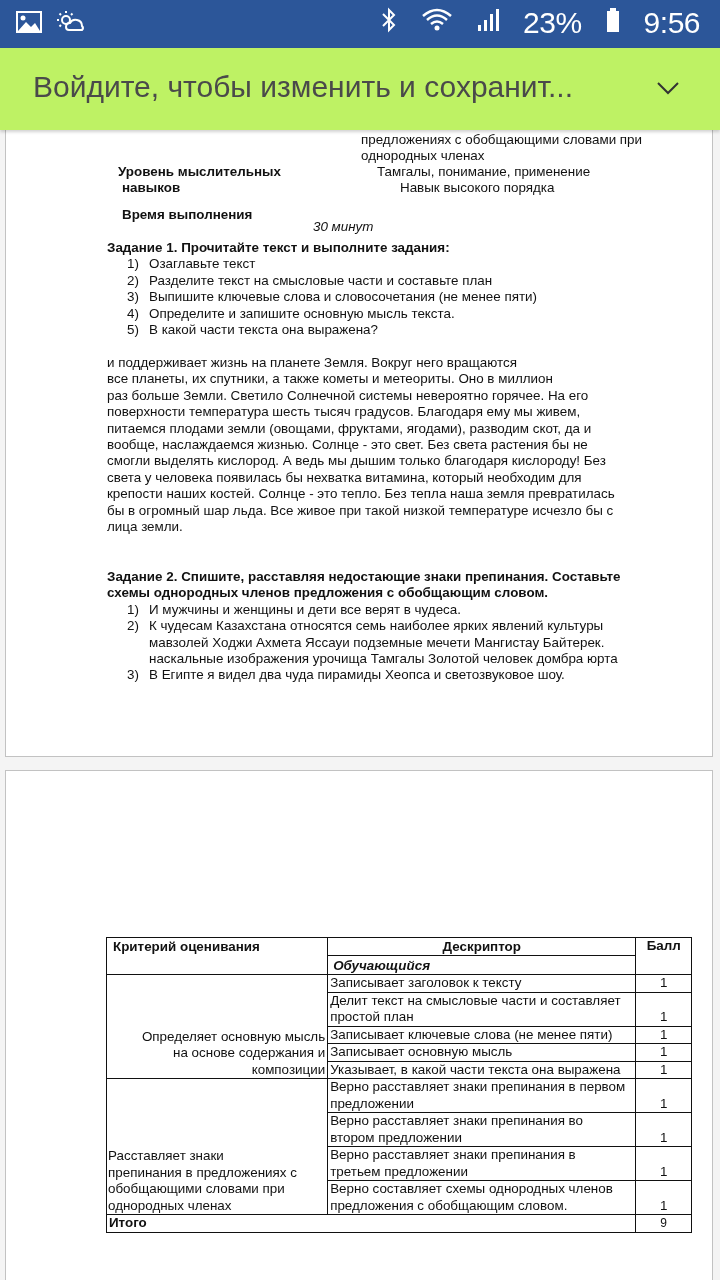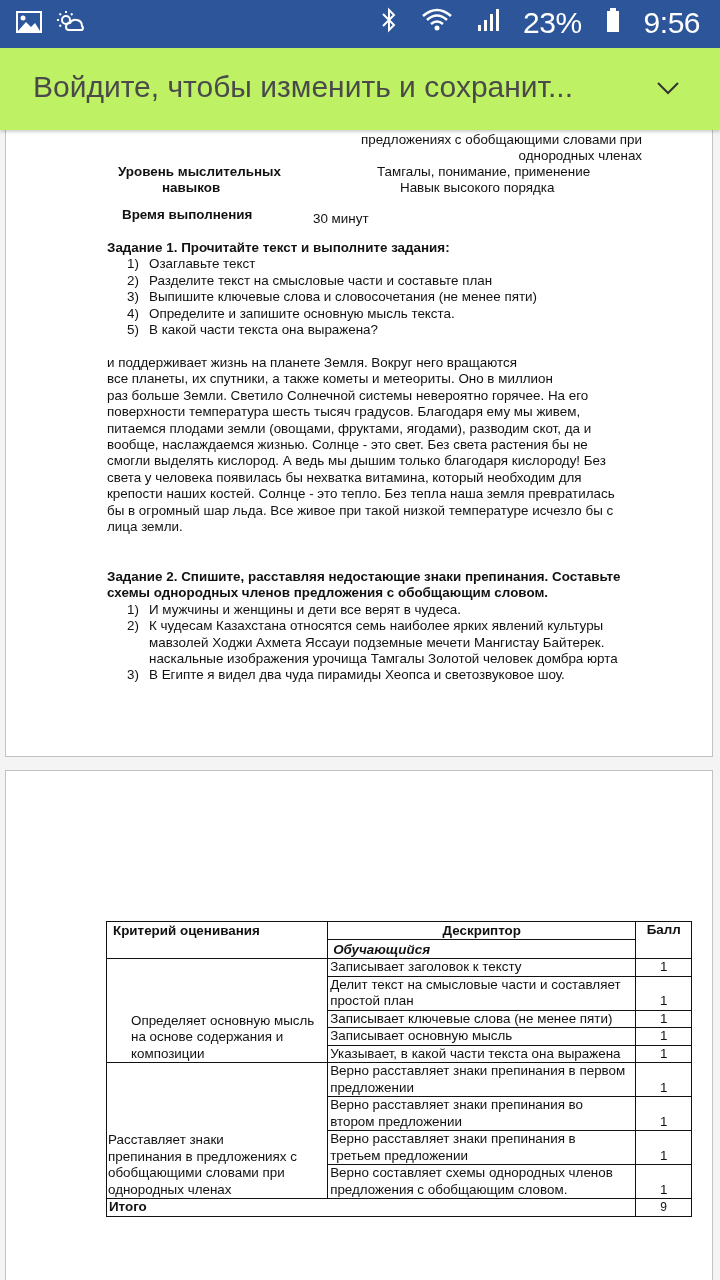--- a/index.html
+++ b/index.html
@@ -14,21 +14,21 @@
   .page { position:absolute; left:5px; width:708px; background:#fff; border:1px solid #c2c2c2; box-sizing:border-box; }
   .page1 { top:110px; height:647px; overflow:hidden; }
   .page2 { top:770px; height:520px; }
   .doc { position:absolute; font-size:13.4px; color:#111; line-height:16.4px; }
   .b { font-weight:bold; }
   .abs { position:absolute; white-space:nowrap; }
   ol.task { margin:0; padding:0; list-style:none; }
   ol.task li { position:relative; padding-left:42px; }
   ol.task li .num { position:absolute; left:20px; }
   .para { white-space:nowrap; }
-  table.rubric { position:absolute; left:100px; top:150px; width:586px; border-collapse:collapse; font-size:13.4px; color:#111; line-height:16.5px; }
+  table.rubric { position:absolute; left:100px; top:166px; width:586px; border-collapse:collapse; font-size:13.4px; color:#111; line-height:16.5px; }
   table.rubric td { border:1px solid #111; padding:0 2px; vertical-align:bottom; }
   .c1 { width:204px; }
   .c2 { width:317px; }
   .c3 { width:52px; text-align:center; }
 </style>
 </head>
 <body>
 
 <div class="statusbar">
   <div class="left">
@@ -89,34 +89,34 @@
 <div class="banner">
   <div class="msg">Войдите, чтобы изменить и сохранит...</div>
   <span class="chev">
     <svg width="24" height="24" viewBox="0 0 24 24">
         <path d="M2 7 L12 17 L22 7" fill="none" stroke="#333" stroke-width="2"></path>
       </svg>
   </span>
 </div>
 
 <div class="page page1">
-  <div class="doc abs" style="left:355px; top:21px;text-align:right;">
+  <div class="doc abs" style="left:355px; top:21px;">
     <div>предложениях с обобщающими словами при</div>
     <div>однородных членах</div>
   </div>
   <div class="doc abs b" style="left:112px; top:53px;">
     <div>Уровень мыслительных</div>
-    <div style="padding-left:4px;margin-left:40px;">навыков</div>
+    <div style="padding-left:4px;">навыков</div>
   </div>
   <div class="doc abs" style="left:371px; top:53px;">
     <div>Тамгалы, понимание, применение</div>
     <div style="padding-left:23px;">Навык высокого порядка</div>
   </div>
   <div class="doc abs b" style="left:116px; top:96px;">Время выполнения</div>
-  <div class="doc abs" style="left:307px; top:100px;">30 минут</div>
+  <div class="doc abs" style="left:307px; top:108px;font-style:italic;">30 минут</div>
 
   <div class="doc abs" style="left:101px; top:129px;">
     <div class="b">Задание 1. Прочитайте текст и выполните задания:</div>
     <ol class="task">
       <li><span class="num">1)</span><span>Озаглавьте текст</span></li>
       <li><span class="num">2)</span><span>Разделите текст на смысловые части и составьте план</span></li>
       <li><span class="num">3)</span><span>Выпишите ключевые слова и словосочетания (не менее пяти)</span></li>
       <li><span class="num">4)</span><span>Определите и запишите основную мысль текста.</span></li>
       <li><span class="num">5)</span><span>В какой части текста она выражена?</span></li>
     </ol>
@@ -164,21 +164,21 @@
         <tr>
       <td class="c1 b" rowspan="2" style="vertical-align:top; padding:1px 6px;">Критерий оценивания</td>
       <td class="c2 b" style="text-align:center; border-bottom:none; height:17px;">Дескриптор</td>
       <td class="c3 b" rowspan="2" style="vertical-align:top;">Балл</td>
     </tr>
     <tr>
       <td class="c2 b" style="font-style:italic; padding-left:5px; height:18px; border-top:1px solid #111;">Обучающийся</td>
     </tr>
 
     <tr>
-      <td class="c1" rowspan="5" style="text-align:left;padding-left:24px;">
+      <td class="c1" rowspan="5" style="text-align:right;padding-left:24px;">
         <div>Определяет основную мысль</div>
         <div>на основе содержания и</div>
         <div>композиции</div>
       </td>
       <td class="c2">Записывает заголовок к тексту</td>
       <td class="c3">1</td>
     </tr>
     <tr>
       <td class="c2">
             <div>Делит текст на смысловые части и составляет</div>

